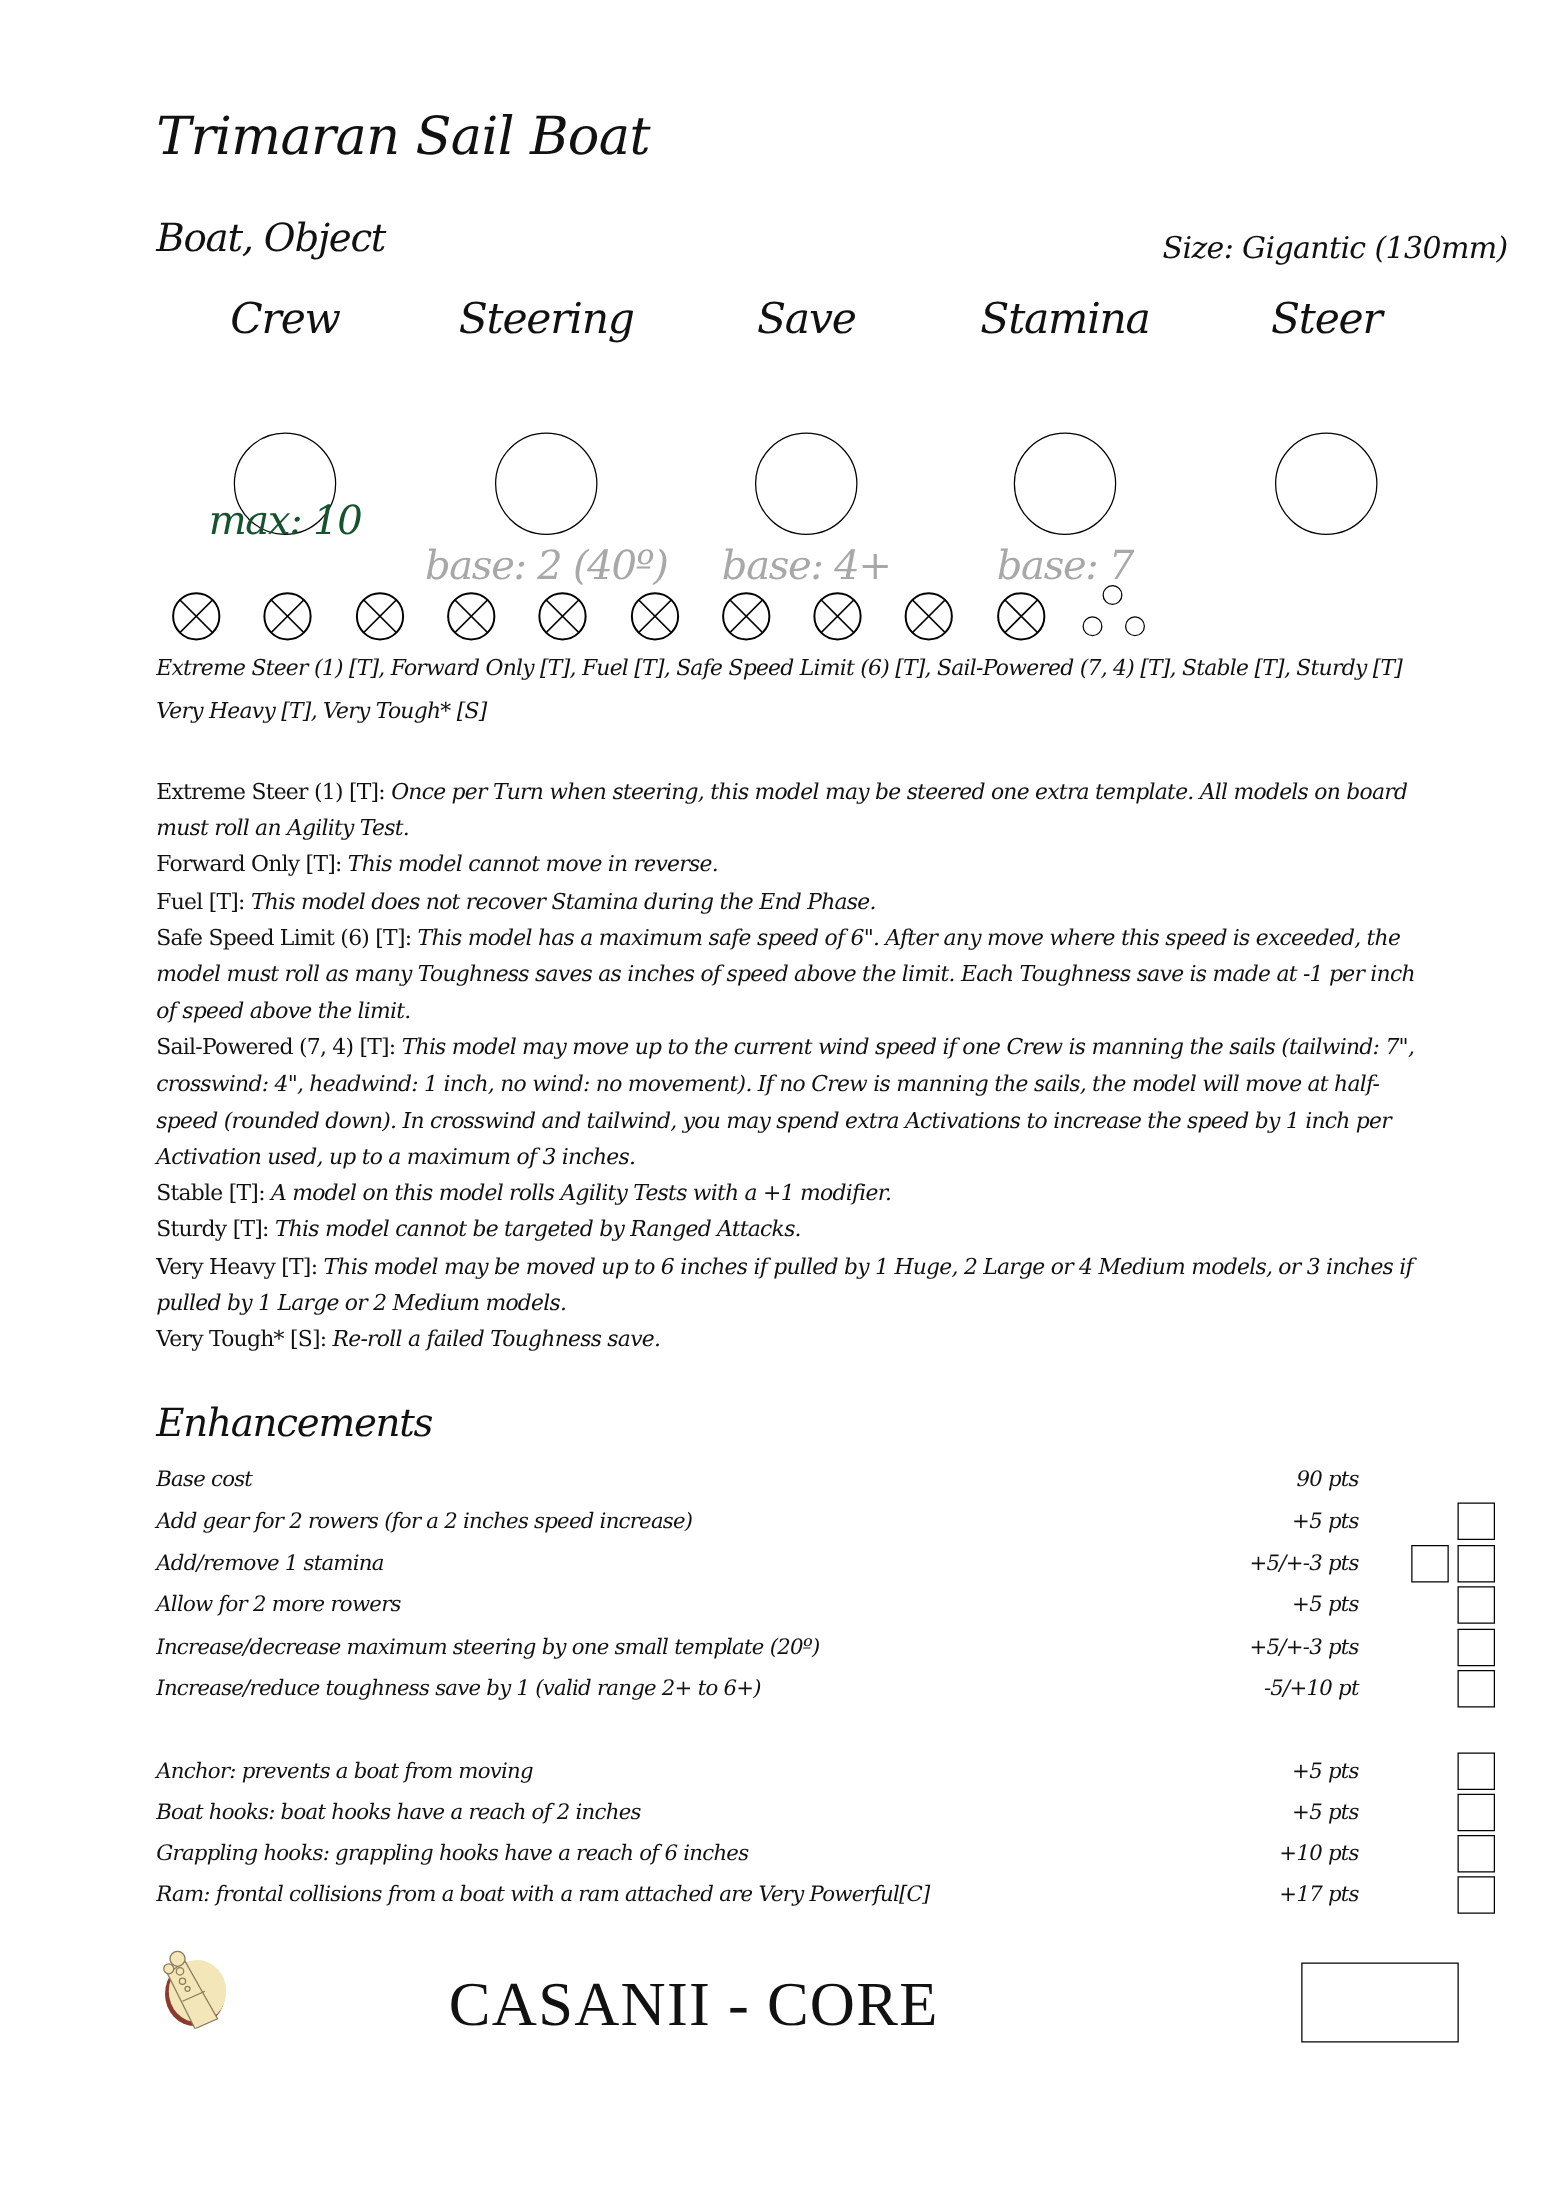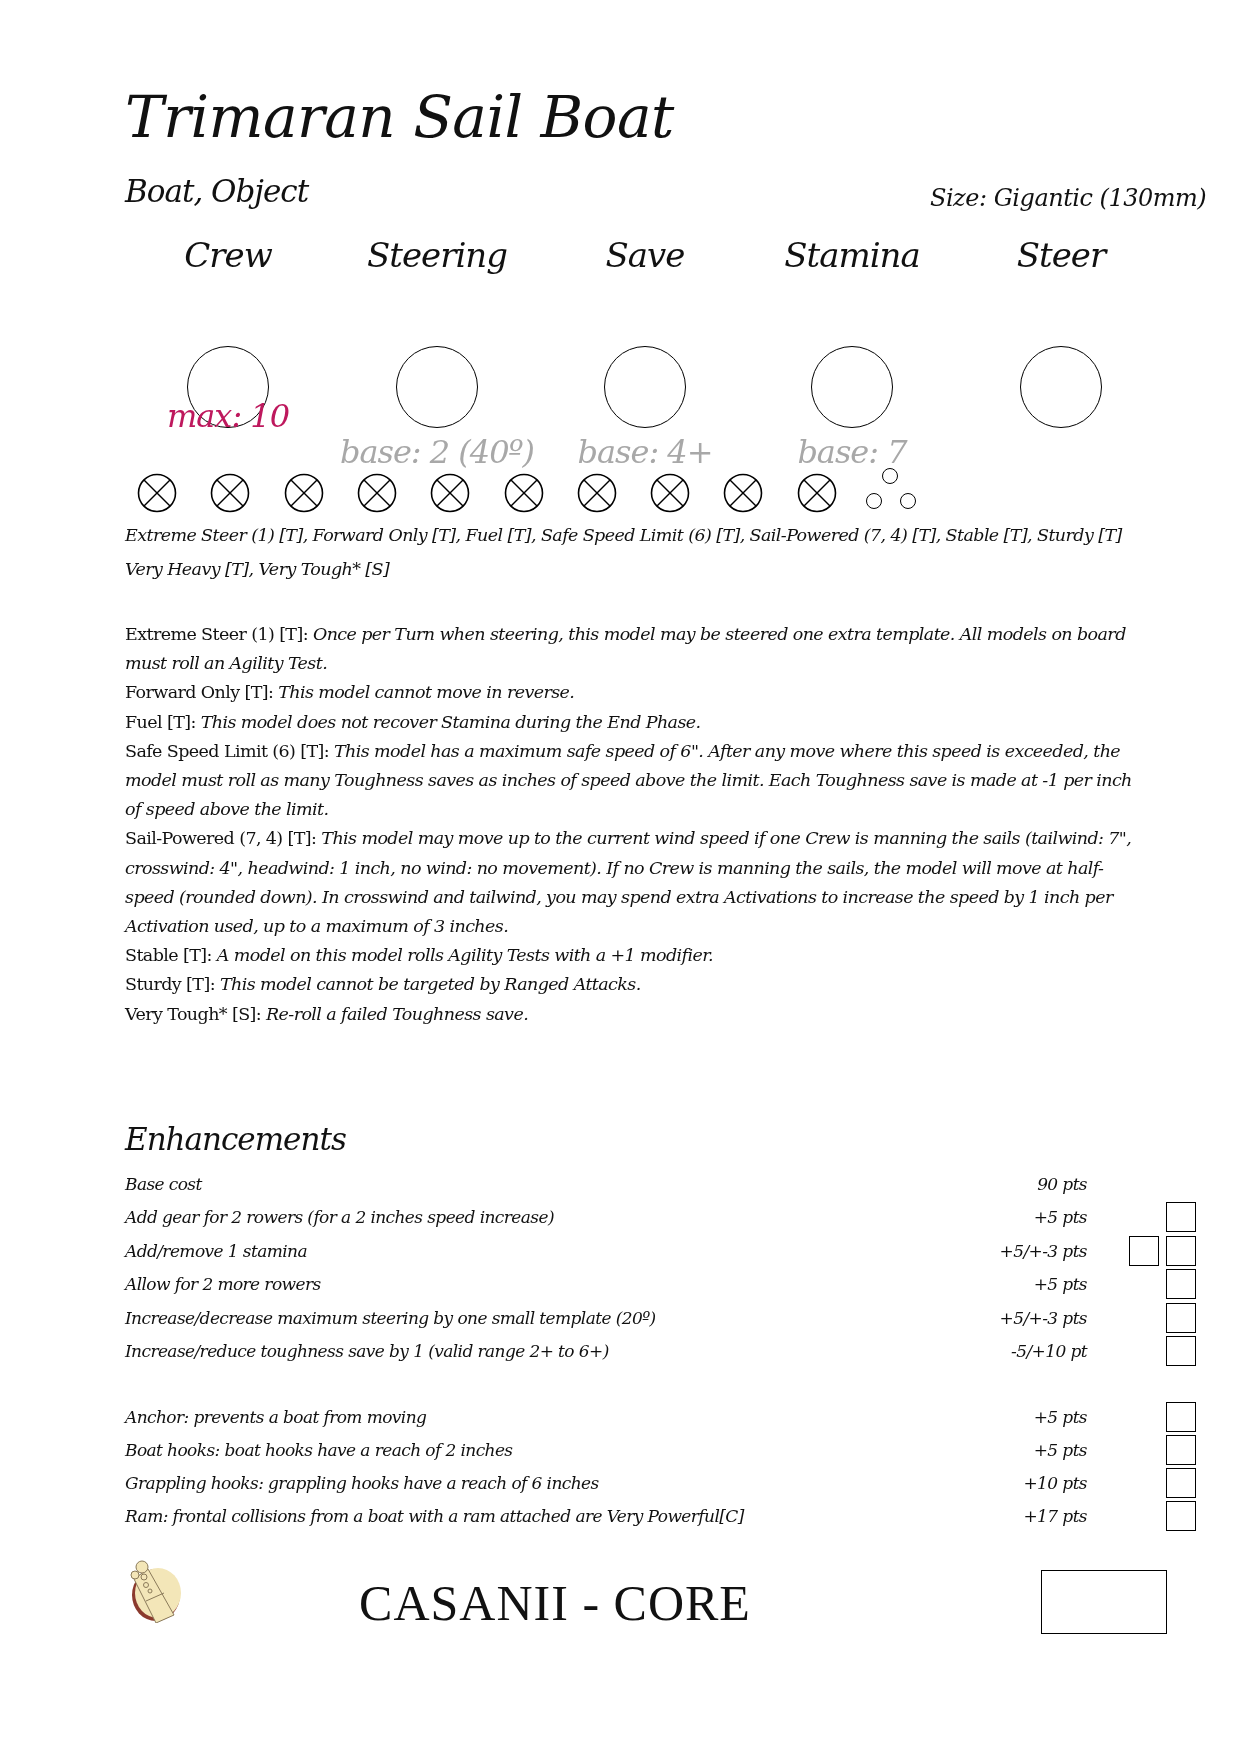--- a/index.html
+++ b/index.html
@@ -1,28 +1,28 @@
 <!DOCTYPE html>
 <html><head>
 <meta charset="utf-8">
 <style>
   html, body { margin: 0; padding: 0; background: #ffffff; }
   body { width: 1241px; height: 1749px; position: relative; overflow: hidden;
          font-family: "DejaVu Serif", "Liberation Serif", serif; color: #111; }
   .abs { position: absolute; }
-  #title { left: 125px; top: 88px; font-size: 58px; font-style: italic; letter-spacing: -0.5px; line-height: 1; }
+  #title { left: 125px; top: 88px; font-size: 42px; font-style: italic; letter-spacing: -0.5px; line-height: 1; }
   #subtitle { left: 125px; top: 176px; font-size: 31px; font-style: italic; line-height: 1; letter-spacing: -1px; }
   #size-note { left: 930px; top: 186px; font-size: 24px; font-style: italic; line-height: 1; letter-spacing: -0.5px; }
 
   .stat-col { position: absolute; top: 238px; width: 170px; text-align: center; }
   .stat-label { font-size: 34px; font-style: italic; line-height: 1; letter-spacing: -1px; height: 40px; }
   .stat-circle { width: 82px; height: 82px; border: 1.5px solid #000; border-radius: 50%;
                  margin: 68px auto 0 auto; box-sizing: border-box; }
   .stat-note { position: absolute; top: 400px; width: 220px; text-align: center; font-size: 32px; font-style: italic; line-height: 1; letter-spacing: -1px; }
-  .stat-note.max { color: #be185d; }
+  .stat-note.max { color: #14532d; }
   .stat-note.base { color: #a8a8a8; margin-top: 36px; }
 
   #crew-row { left: 137px; top: 473px; width: 760px; height: 44px; }
   .crew-x { position: absolute; top: 0; width: 40px; height: 40px; }
   .pip { position: absolute; width: 16px; height: 16px; border: 1.5px solid #000; border-radius: 50%; box-sizing: border-box; }
 
   .traits-line { left: 125px; font-size: 17.5px; font-style: italic; line-height: 1; white-space: nowrap; letter-spacing: -0.6px; }
 
   #rules { left: 125px; top: 620px; width: 1010px; font-size: 17.5px; font-style: italic; line-height: 29.2px; letter-spacing: -0.6px; }
   #rules .rule { margin: 0; }
@@ -132,20 +132,21 @@
 <div class="abs traits-line" style="top:561px">Very Heavy [T], Very Tough* [S]</div>
 
 <div class="abs" id="rules">
     <p class="rule"><span style="font-style: normal;">Extreme Steer (1) [T]:  </span><span>Once per Turn when steering, this model may be steered one extra template. All models on board must roll an Agility Test.</span></p>
     <p class="rule"><span style="font-style: normal;">Forward Only [T]:  </span><span>This model cannot move in reverse.</span></p>
     <p class="rule"><span style="font-style: normal;">Fuel [T]:  </span><span>This model does not recover Stamina during the End Phase.</span></p>
     <p class="rule"><span style="font-style: normal;">Safe Speed Limit (6) [T]:  </span><span>This model has a maximum safe speed of 6". After any move where this speed is exceeded, the model must roll as many Toughness saves as inches of speed above the limit. Each Toughness save is made at -1 per inch of speed above the limit.</span></p>
     <p class="rule"><span style="font-style: normal;">Sail-Powered (7, 4) [T]:  </span><span>This model may move up to the current wind speed if one Crew is manning the sails (tailwind: 7", crosswind: 4", headwind: 1 inch, no wind: no movement). If no Crew is manning the sails, the model will move at half-speed (rounded down). In crosswind and tailwind, you may spend extra Activations to increase the speed by 1 inch per Activation used, up to a maximum of 3 inches.</span></p>
     <p class="rule"><span style="font-style: normal;">Stable [T]:  </span><span>A model on this model rolls Agility Tests with a +1 modifier.</span></p>
     <p class="rule"><span style="font-style: normal;">Sturdy [T]:  </span><span>This model cannot be targeted by Ranged Attacks.</span></p>
+    <p class="rule"><span style="font-style: normal;">Very Heavy [T]:  </span><span>This model may be moved up to 6 inches if pulled by 1 Huge, 2 Large or 4 Medium models, or 3 inches if pulled by 1 Large or 2 Medium models.</span></p>
     <p class="rule"><span style="font-style: normal;">Very Tough* [S]:  </span><span>Re-roll a failed Toughness save.</span></p>
   </div>
 
 <div class="abs" id="enh-title">Enhancements</div>
 <div id="enh-list">
     <div class="enh-row" style="top: 1168px;">
       <span class="enh-label">Base cost</span>
       <span class="enh-cost">90 pts</span>
     </div>
     <div class="enh-row" style="top: 1201.4px;">

